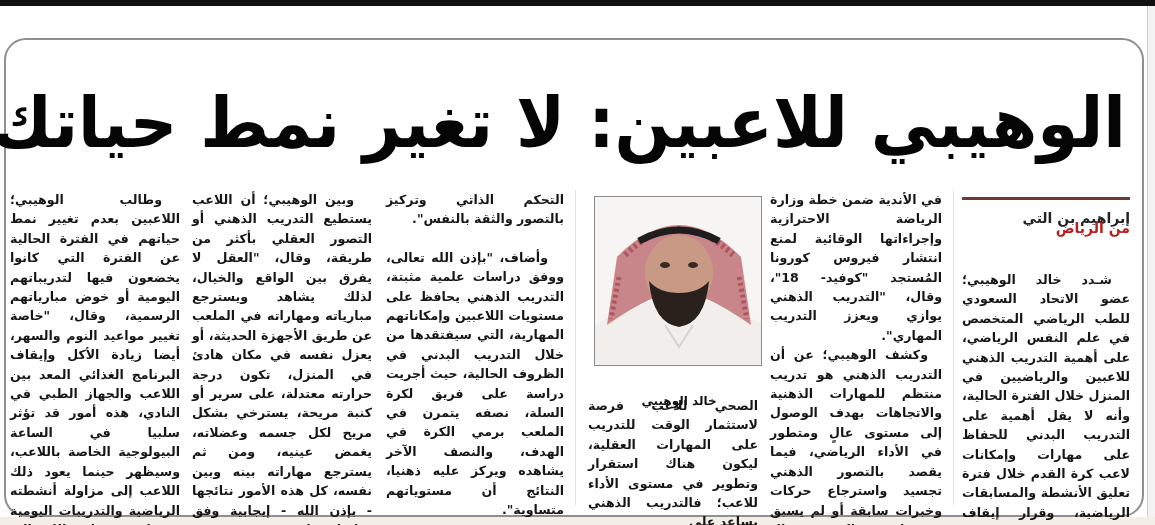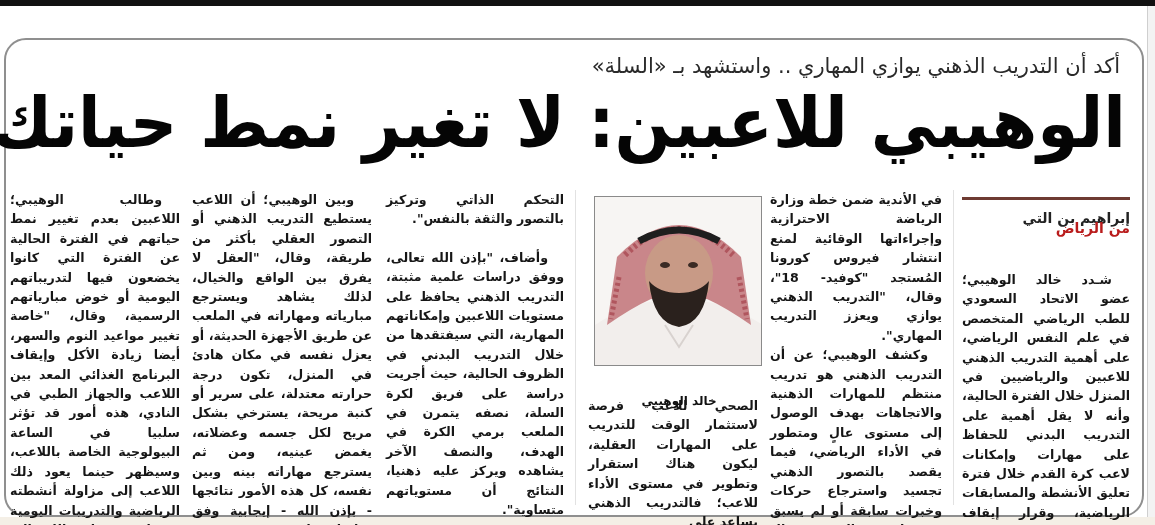--- a/index.html
+++ b/index.html
@@ -58,21 +58,20 @@
 </style>
 </head>
 <body>
 
 <div class="top-rule"></div>
 <div class="right-edge"></div>
 <div class="bottom-strip"></div>
 
 <div class="frame">
 
-  <div class="kicker">أكد أن التدريب الذهني يوازي المهاري .. واستشهد بـ «السلة»</div>
   <div class="headline">الوهيبي للاعبين: لا تغير نمط حياتك</div>
 
   <div class="byline-rule"></div>
   <div class="byline-name">إبراهيم بن التي</div>
   <div class="byline-city">من الرياض</div>
 
   <div class="col" style="right:12px; top:230px; width:168px;">
     <p style="text-indent:18px;">شـدد خالد الوهيبي؛ عضو الاتحاد السعودي للطب الرياضي المتخصص في علم النفس الرياضي، على أهمية التدريب الذهني للاعبين والرياضيين في المنزل خلال الفترة الحالية، وأنه لا يقل أهمية على التدريب البدني للحفاظ على مهارات وإمكانات لاعب كرة القدم خلال فترة تعليق الأنشطة والمسابقات الرياضية، وقرار إيقاف التدريبات الجماعية</p>
   </div>
 

